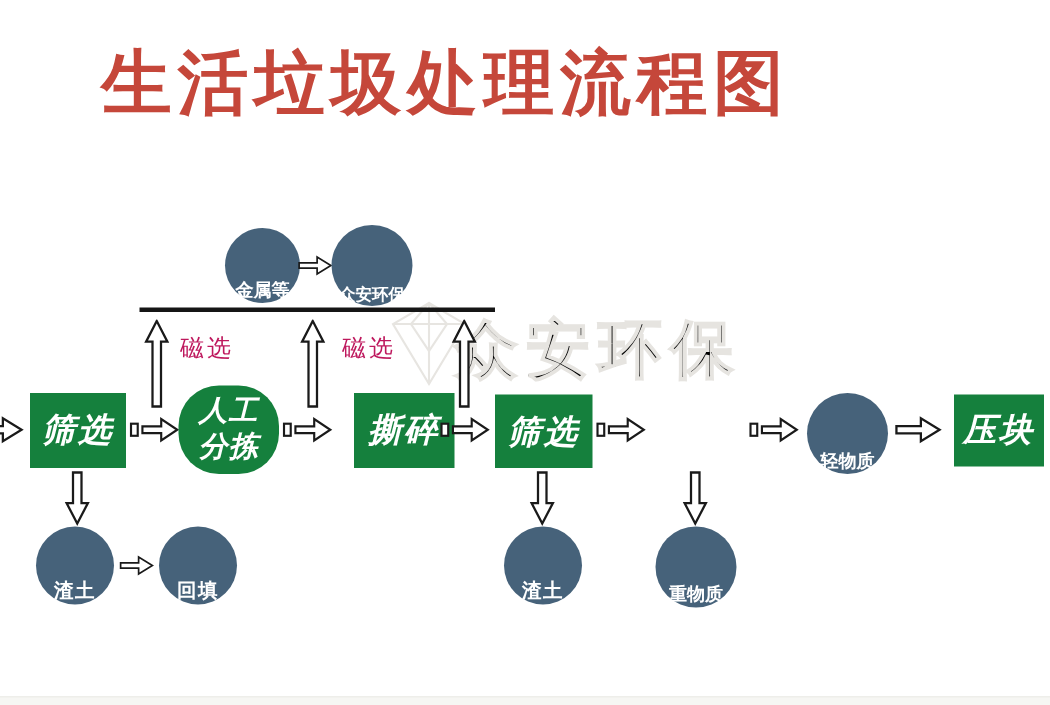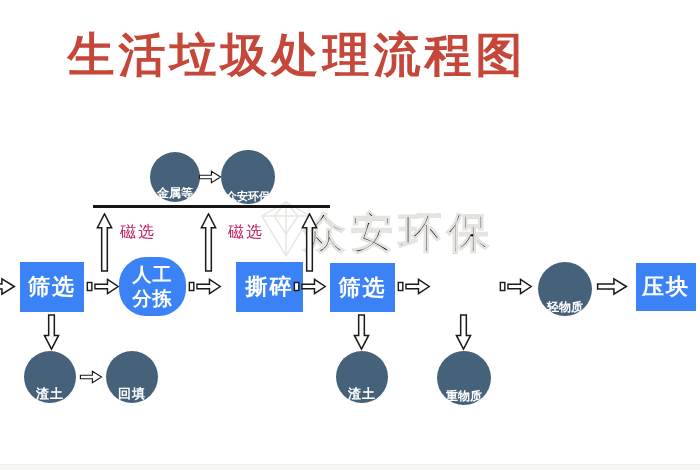--- a/index.html
+++ b/index.html
@@ -25,22 +25,22 @@
     left:303px;top:205px;font-size:42px;font-weight:700;letter-spacing:6px;
     color:#000000;-webkit-text-stroke:1.2px #e6e4e0;white-space:nowrap;
   }
   .wm-domain{
     left:320px;top:250px;font-size:11px;font-weight:700;letter-spacing:4px;
     color:#eceae6;white-space:nowrap;
   }
 
   
   .box{
-    background:#3b82f6;color:#ffffff;display:flex;align-items:center;justify-content:center;
-    font-weight:700;font-size:22px;letter-spacing:2px;text-align:center;line-height:1.25;
+    background:#15803d;color:#ffffff;display:flex;align-items:center;justify-content:center;
+    font-weight:700;font-size:22px;letter-spacing:2px;text-align:center;line-height:1.25;font-style:italic;
   }
   .box.small-text{font-size:19px;letter-spacing:1px;}
   .circle{
     background:#46627a;color:#ffffff;border-radius:50%;
     display:flex;align-items:flex-end;justify-content:center;
     font-weight:700;text-align:center;
   }
   .hline{background:#151515;}
   .maglabel{
     font-size:16px;font-weight:400;color:#be185d;letter-spacing:2px;text-align:left;

